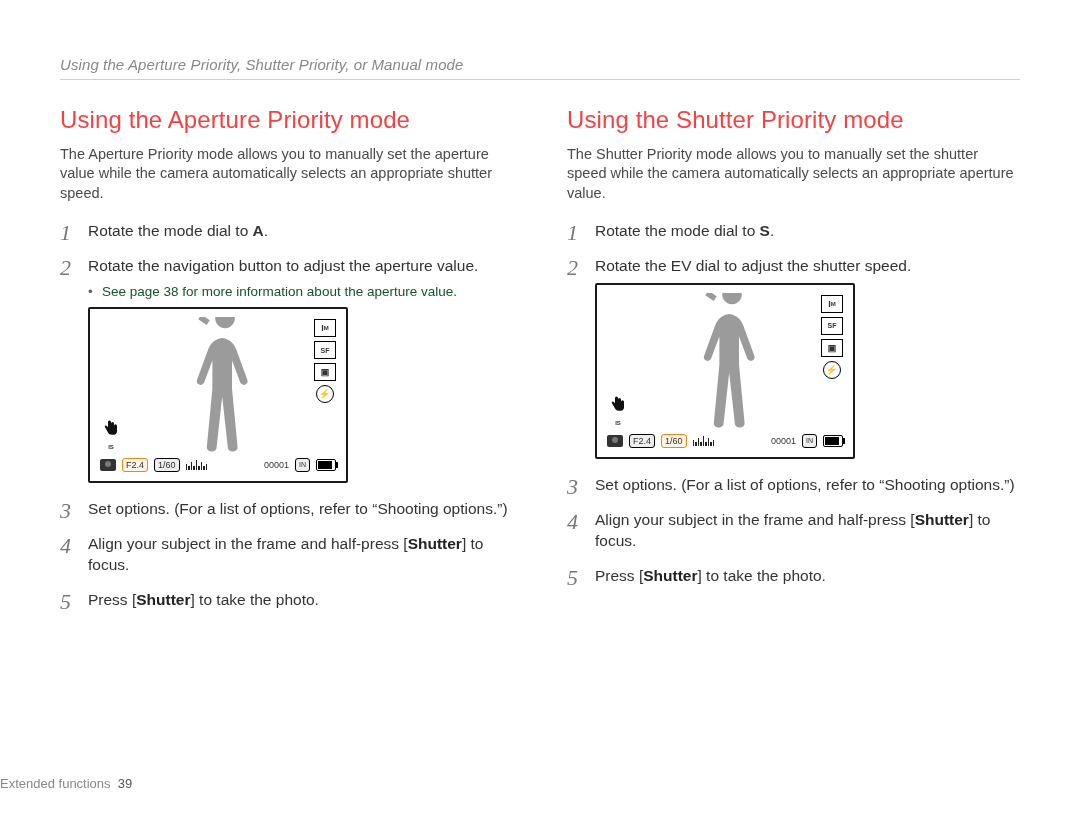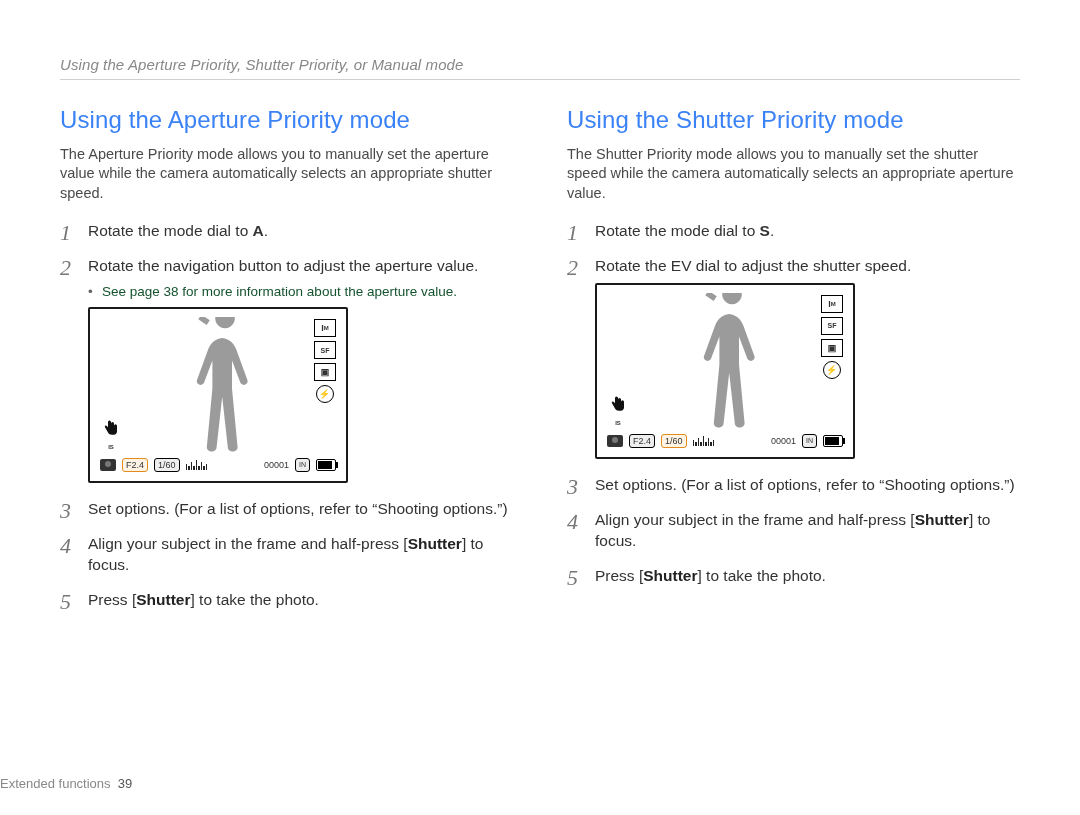--- a/index.html
+++ b/index.html
@@ -34,21 +34,21 @@
   }
   .cols {
     display: flex;
     gap: 54px;
   }
   .col {
     flex: 1 1 0;
     min-width: 0;
   }
   h2.sect {
-    color: #3b82f6;
+    color: #ef4444;
     font-weight: 400;
     font-size: 24px;
     margin: 0 0 8px 0;
     letter-spacing: 0.1px;
   }
   .intro {
     font-size: 14.5px;
     color: #4a4a4a;
     margin: 0 0 18px 0;
   }

